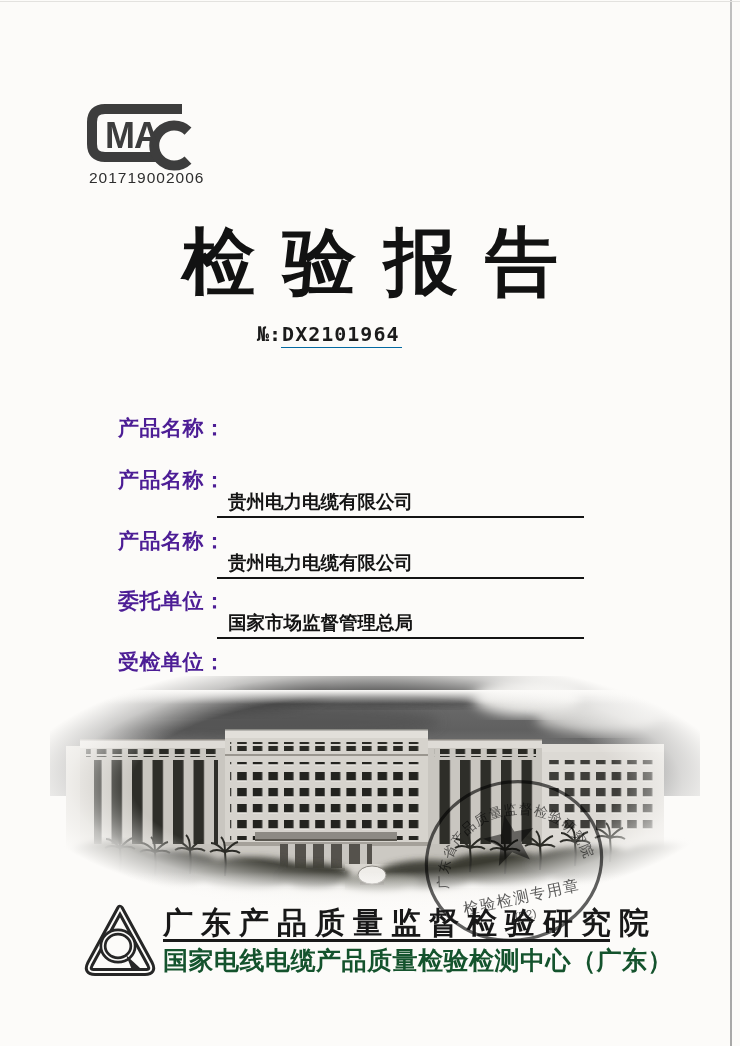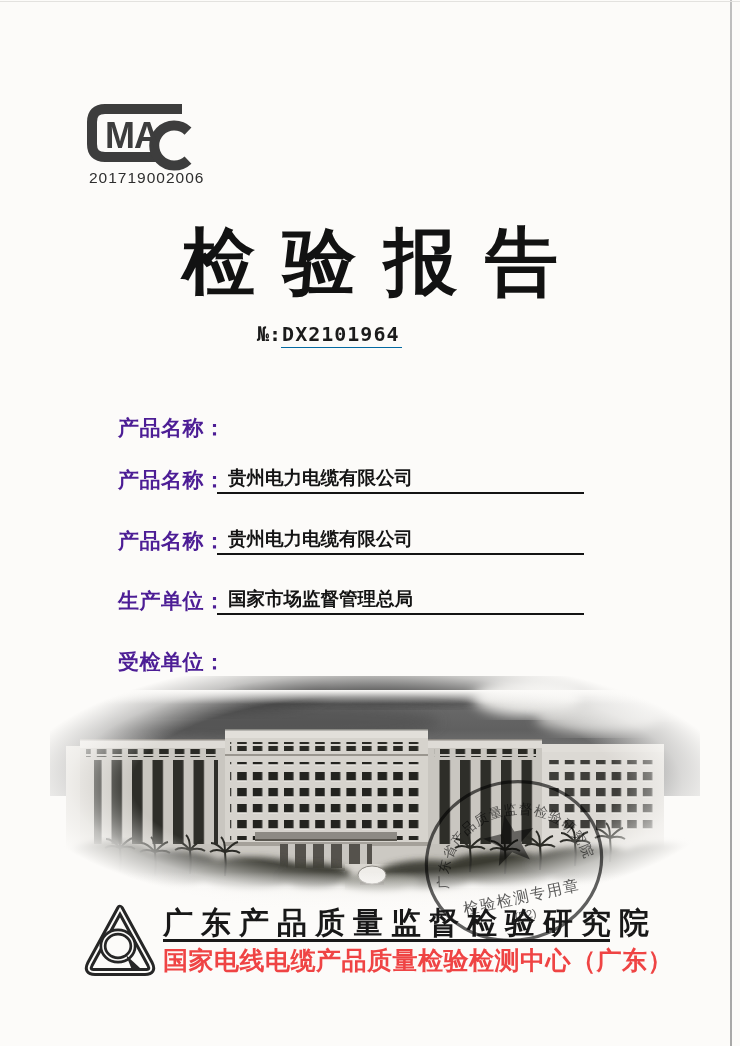--- a/index.html
+++ b/index.html
@@ -27,39 +27,39 @@
   
   .report-no{position:absolute;left:257px;top:322px;font-family:"DejaVu Sans Mono","Liberation Mono",monospace;
     font-size:20px;font-weight:600;color:#1b1b1b;}
   .report-no .val{border-bottom:1px solid #0369a1;padding:0 3px 1px 1px;letter-spacing:1px;}
 
   
   .flabel{position:absolute;left:118px;font-size:21px;font-weight:bold;color:#4c1d95;
     letter-spacing:.5px;white-space:nowrap;}
   .fvalue{position:absolute;left:217px;width:356px;border-bottom:2px solid #141414;
     font-weight:bold;color:#141414;white-space:nowrap;}
-  .fvalue.simple{font-size:18.5px;padding-left:11px;}
+  .fvalue.simple{font-size:18.5px;padding-left:11px;margin-top:24px;}
   .product-val{line-height:normal;text-align:center;}
   .product-val .l1{font-size:17.5px;line-height:28px;}
   .product-val .l2{font-size:16.5px;line-height:30px;}
 
   
   .photo{position:absolute;left:50px;top:676px;width:650px;height:235px;}
 
   
   .stamp{position:absolute;left:421px;top:777px;width:186px;height:168px;
     mix-blend-mode:multiply;opacity:.88;}
 
   
   .qlogo{position:absolute;left:84px;top:902px;}
   .footer-l1{position:absolute;left:163px;top:903px;width:520px;font-size:30px;font-weight:900;
     letter-spacing:8px;color:#181818;white-space:nowrap;}
   .footer-rule{position:absolute;left:163px;top:939px;width:447px;height:2.5px;background:#1a1a1a;}
   .footer-l2{position:absolute;left:163px;top:944px;width:520px;font-size:25px;font-weight:900;
-    letter-spacing:0.5px;color:#ef4444;white-space:nowrap;}
+    letter-spacing:0.5px;color:#14532d;white-space:nowrap;}
 </style>
 </head>
 <body>
 
 <div class="page">
 
   <div class="scan-line-right"></div>
   <div class="scan-line-top"></div>
 
   <div class="cma">
@@ -78,21 +78,21 @@
   </div>
 
   <div class="flabel" style="top:414px">产品名称：</div>
 
   <div class="flabel" style="top:466px">产品名称：</div>
   <div class="fvalue simple" style="top:464px;height:28px;line-height:28px">贵州电力电缆有限公司</div>
 
   <div class="flabel" style="top:527px">产品名称：</div>
   <div class="fvalue simple" style="top:525px;height:28px;line-height:28px">贵州电力电缆有限公司</div>
 
-  <div class="flabel" style="top:587px">生产单位：</div>
+  <div class="flabel" style="top:587px">委托单位：</div>
   <div class="fvalue simple" style="top:585px;height:28px;line-height:28px">国家市场监督管理总局</div>
 
   <div class="flabel" style="top:648px">受检单位：</div>
 
   <div class="photo">
     <svg width="650" height="235" viewBox="0 0 650 235">
       <defs>
         <linearGradient id="gsky" x1="0" y1="0" x2="0" y2="1">
           <stop offset="0" stop-color="#747474"></stop>
             <stop offset="0.45" stop-color="#606060"></stop>

